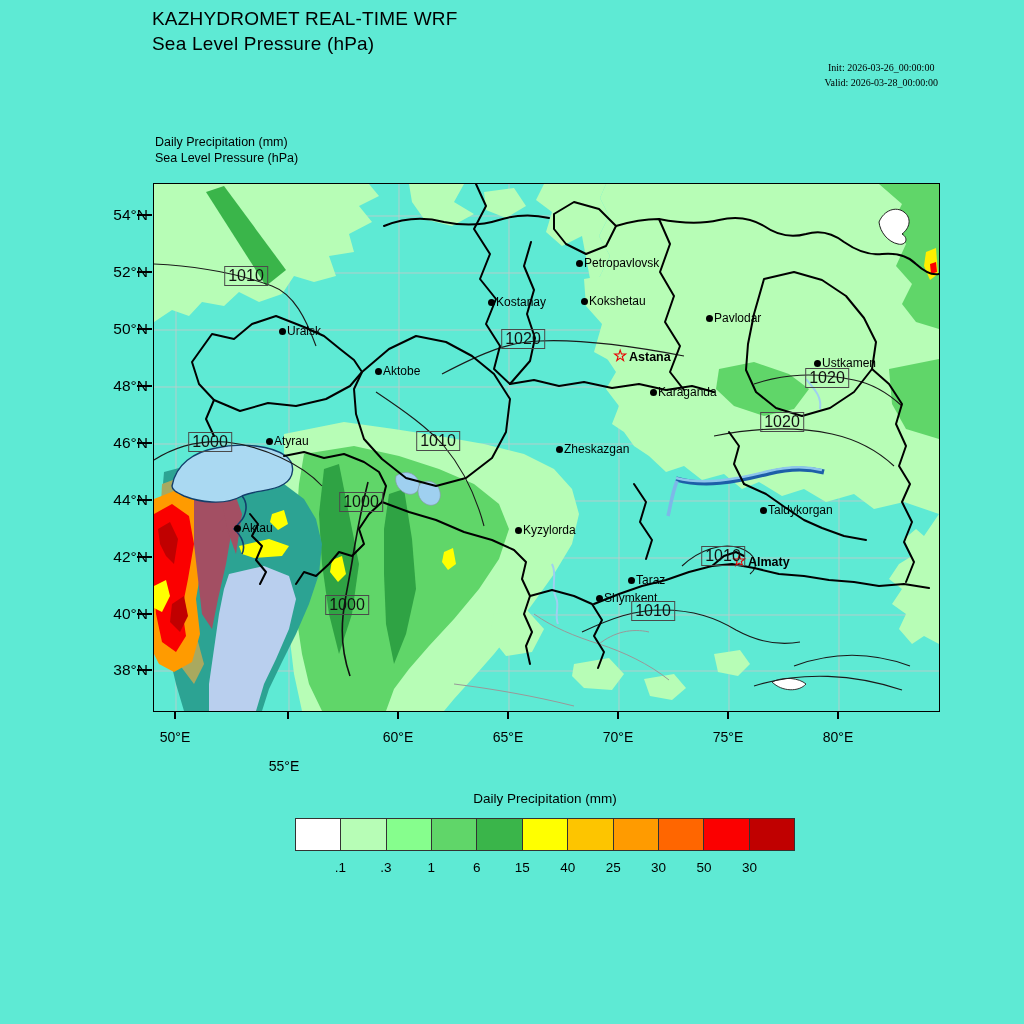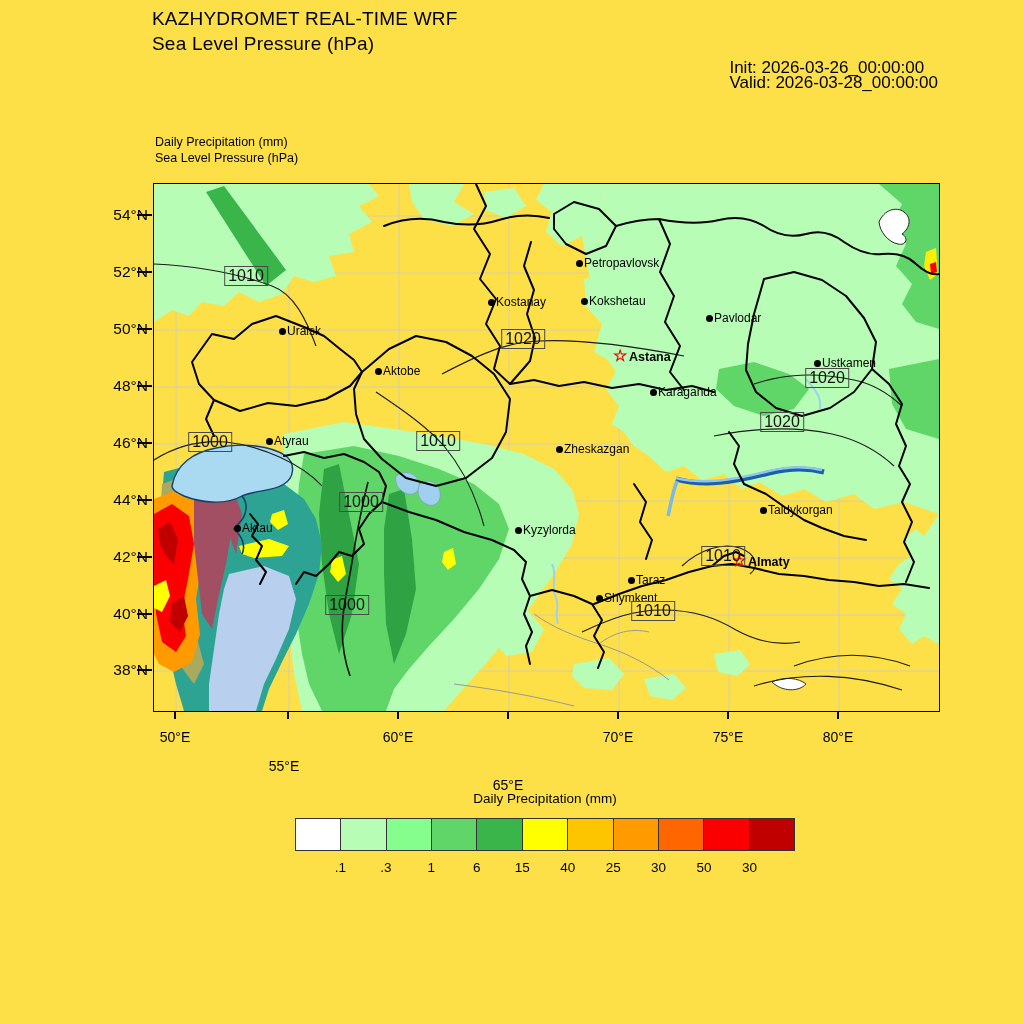--- a/index.html
+++ b/index.html
@@ -1,19 +1,19 @@
 <!DOCTYPE html>
 <html><head>
 <meta charset="utf-8">
 <style>
   html,body{margin:0;padding:0;background:#fff;}
-  #page{position:relative;width:1024px;height:1024px;background:#fde047;overflow:hidden;
+  #page{position:relative;width:1024px;height:1024px;background:#5eead4;overflow:hidden;
         font-family:"Liberation Sans", sans-serif;color:#000;}
   .hdr{position:absolute;left:152px;top:6px;font-size:19px;line-height:25px;letter-spacing:0.2px;}
-  .inits{position:absolute;right:86px;top:60px;font-size:17px;line-height:15px;text-align:left;}
+  .inits{position:absolute;right:86px;top:60px;font-size:10px;line-height:15px;text-align:center;font-family:Liberation Serif, serif;}
   .caption{position:absolute;left:155px;top:134px;font-size:12.5px;line-height:16px;}
   #mapwrap{position:absolute;left:153px;top:183px;width:785px;height:527px;border:1px solid #000;}
   #mapsvg{position:absolute;left:0;top:0;width:785px;height:527px;}
   #overlays{position:absolute;left:0;top:0;width:785px;height:527px;}
   .lat-label{position:absolute;width:46px;text-align:right;font-size:15.5px;transform:translateY(-50%);}
   .lat-tick{position:absolute;height:2px;width:15px;background:#000;}
   .lon-label{position:absolute;width:60px;text-align:center;font-size:14px;}
   .lon-tick{position:absolute;width:2px;height:8px;background:#000;}
   .city{position:absolute;white-space:nowrap;}
   .city .dot{position:absolute;width:7px;height:7px;background:#000;border-radius:50%;
@@ -287,21 +287,21 @@
     <div class="lat-label" style="left: 102px; top: 614px;">40°N</div>
     <div class="lat-tick" style="left: 137px; top: 613px;"></div>
     <div class="lat-label" style="left: 102px; top: 670px;">38°N</div>
     <div class="lat-tick" style="left: 137px; top: 669px;"></div>
     <div class="lon-label" style="left: 145px; top: 729px;">50°E</div>
     <div class="lon-tick" style="left: 174px; top: 711px;"></div>
     <div class="lon-label" style="left: 254px; top: 729px; margin-top: 29px;">55°E</div>
     <div class="lon-tick" style="left: 287px; top: 711px;"></div>
     <div class="lon-label" style="left: 368px; top: 729px;">60°E</div>
     <div class="lon-tick" style="left: 397px; top: 711px;"></div>
-    <div class="lon-label" style="left: 478px; top: 729px; margin-top: 48px;">65°E</div>
+    <div class="lon-label" style="left: 478px; top: 729px;">65°E</div>
     <div class="lon-tick" style="left: 507px; top: 711px;"></div>
     <div class="lon-label" style="left: 588px; top: 729px;">70°E</div>
     <div class="lon-tick" style="left: 617px; top: 711px;"></div>
     <div class="lon-label" style="left: 698px; top: 729px;">75°E</div>
     <div class="lon-tick" style="left: 727px; top: 711px;"></div>
     <div class="lon-label" style="left: 808px; top: 729px;">80°E</div>
     <div class="lon-tick" style="left: 837px; top: 711px;"></div>
     <div class="leg-val" style="left: 340.455px;">.1</div>
     <div class="leg-val" style="left: 385.909px;">.3</div>
     <div class="leg-val" style="left: 431.364px;">1</div>

